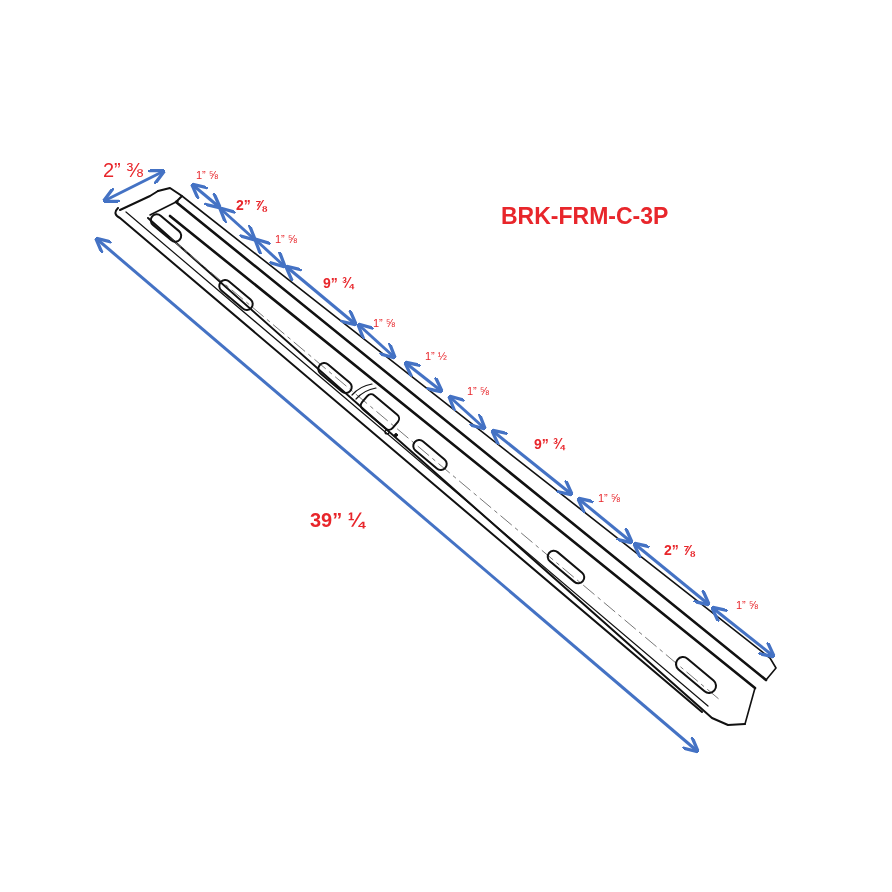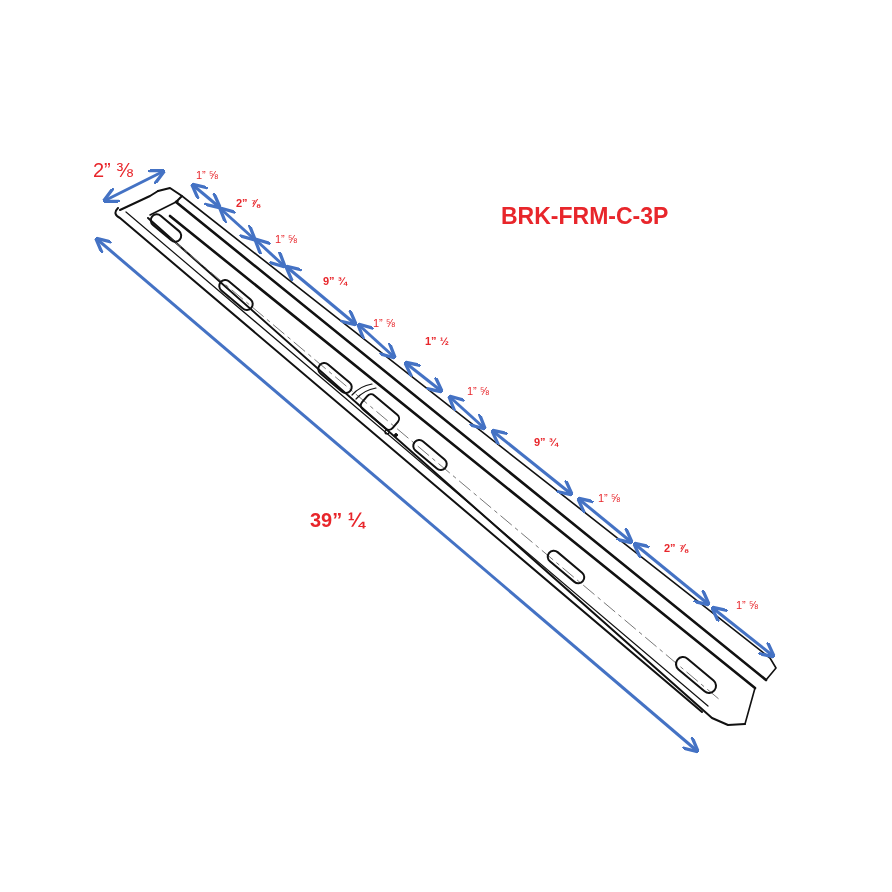--- a/index.html
+++ b/index.html
@@ -1,20 +1,20 @@
 <!DOCTYPE html>
 <html><head>
 <meta charset="utf-8">
 <style>
   html, body { margin: 0; padding: 0; background: #ffffff; }
   body { width: 892px; height: 892px; position: relative; overflow: hidden; font-family: "Liberation Sans", sans-serif; }
   #diagram { position: absolute; left: 0; top: 0; width: 892px; height: 892px; }
   .lbl { position: absolute; color: #e8262b; white-space: nowrap; font-family: "Liberation Sans", sans-serif; line-height: 1; }
   .lbl.sm { font-size: 11px; }
-  .lbl.smb { font-size: 11px; font-weight: bold; }
+  .lbl.smb { font-size: 14px; font-weight: bold; }
   .lbl.big { font-size: 20px; }
   .lbl.title { font-size: 23px; font-weight: bold; }
   .lbl.total { font-size: 20px; font-weight: bold; text-align: right; }
 </style>
 </head>
 <body>
 
 <svg id="diagram" viewBox="0 0 892 892" xmlns="http://www.w3.org/2000/svg">
   <defs>
     <marker id="ah" viewBox="0 0 10 10" refX="8" refY="5" markerWidth="5" markerHeight="5" orient="auto-start-reverse">
@@ -67,26 +67,26 @@
     <line x1="407" y1="364" x2="440" y2="390" marker-start="url(#ah)" marker-end="url(#ah)"></line>
     <line x1="451" y1="398" x2="483" y2="427" marker-start="url(#ah)" marker-end="url(#ah)"></line>
     <line x1="494" y1="432" x2="570" y2="493" marker-start="url(#ah)" marker-end="url(#ah)"></line>
     <line x1="580" y1="500" x2="630" y2="541" marker-start="url(#ah)" marker-end="url(#ah)"></line>
     <line x1="636" y1="545" x2="707" y2="603" marker-start="url(#ah)" marker-end="url(#ah)"></line>
     <line x1="714" y1="609" x2="772" y2="655" marker-start="url(#ah)" marker-end="url(#ah)"></line>
   </g>
 </svg>
 
 <div class="lbl title" style="left:501px; top:205px;">BRK-FRM-C-3P</div>
-<div class="lbl big" style="left:93px; top:160px;">2” ⅜</div>
+<div class="lbl big" style="left:103px; top:160px;">2” ⅜</div>
 <div class="lbl total" style="left:310px; top:510px;">39” ¼</div>
 
 <div class="lbl sm" style="left:196px; top:170px;">1” ⅝</div>
 <div class="lbl smb" style="left:236px; top:198px;">2” ⅞</div>
 <div class="lbl sm" style="left:275px; top:234px;">1” ⅝</div>
 <div class="lbl smb" style="left:323px; top:276px;">9” ¾</div>
 <div class="lbl sm" style="left:373px; top:318px;">1” ⅝</div>
-<div class="lbl sm" style="left:425px; top:336px;font-weight:bold;">1” ½</div>
+<div class="lbl sm" style="left:425px; top:351px;">1” ½</div>
 <div class="lbl sm" style="left:467px; top:386px;">1” ⅝</div>
 <div class="lbl smb" style="left:534px; top:437px;">9” ¾</div>
 <div class="lbl sm" style="left:598px; top:493px;">1” ⅝</div>
 <div class="lbl smb" style="left:664px; top:543px;">2” ⅞</div>
 <div class="lbl sm" style="left:736px; top:600px;">1” ⅝</div>
 
 </body></html>

